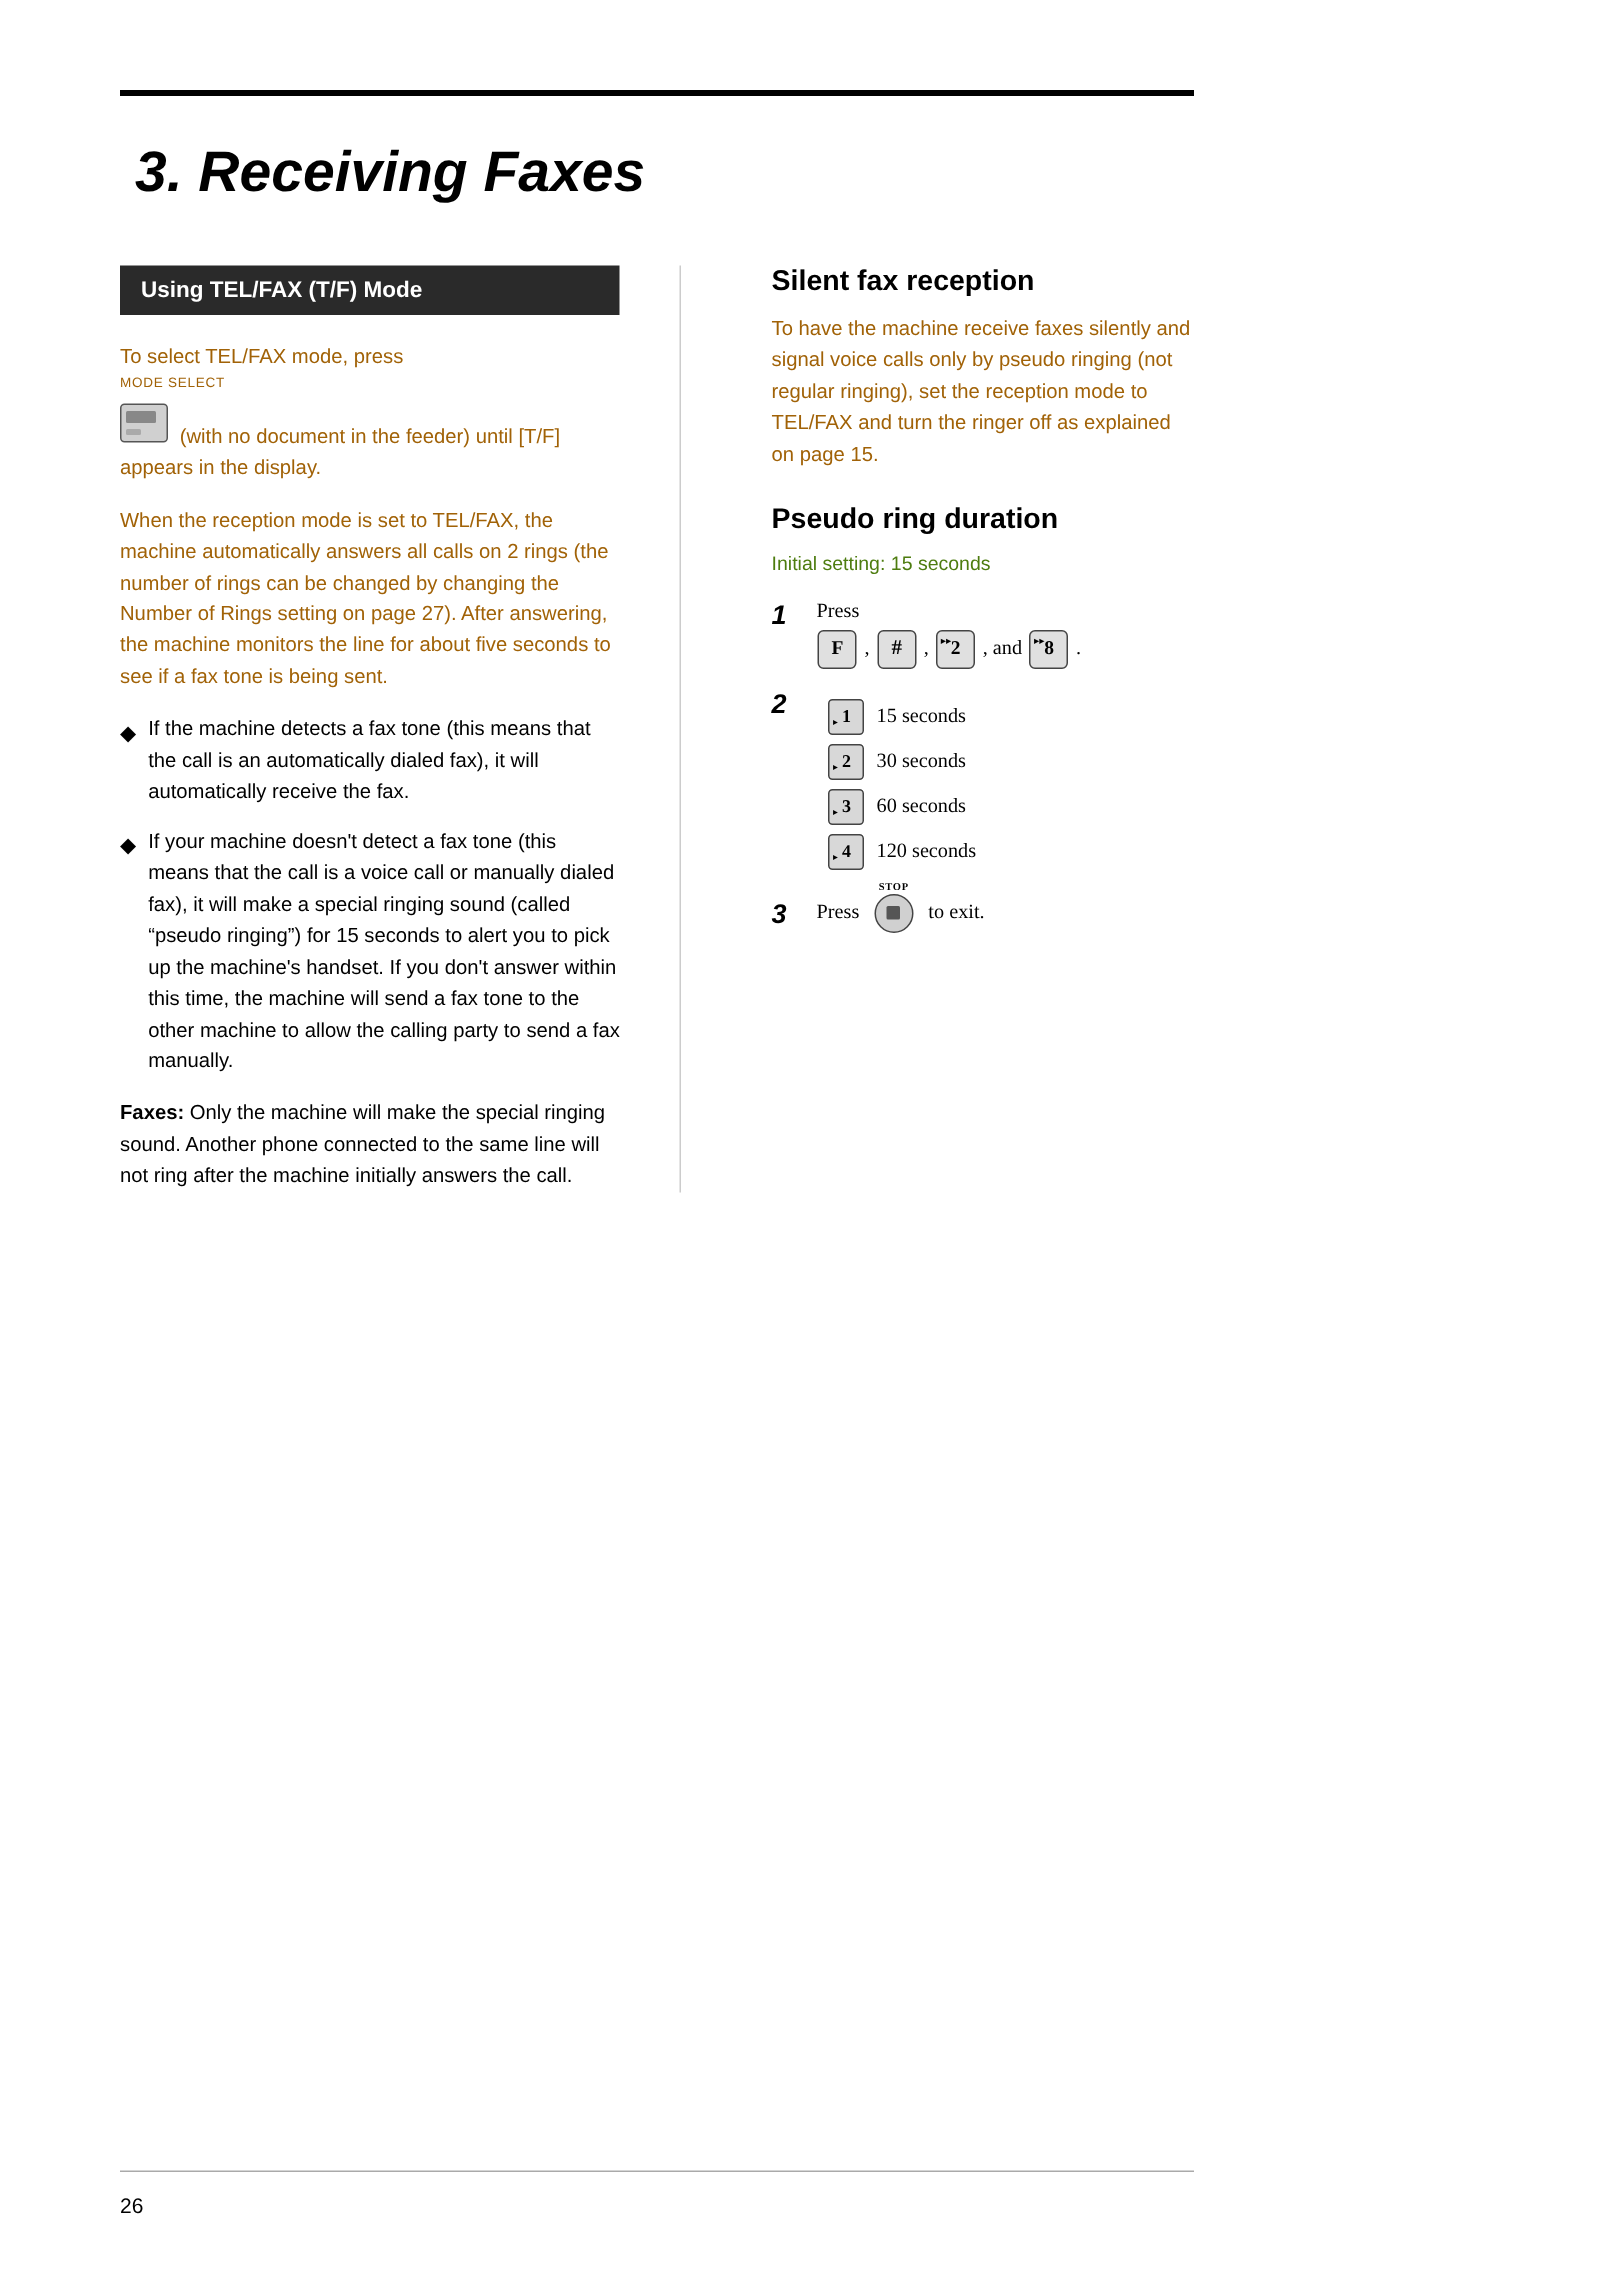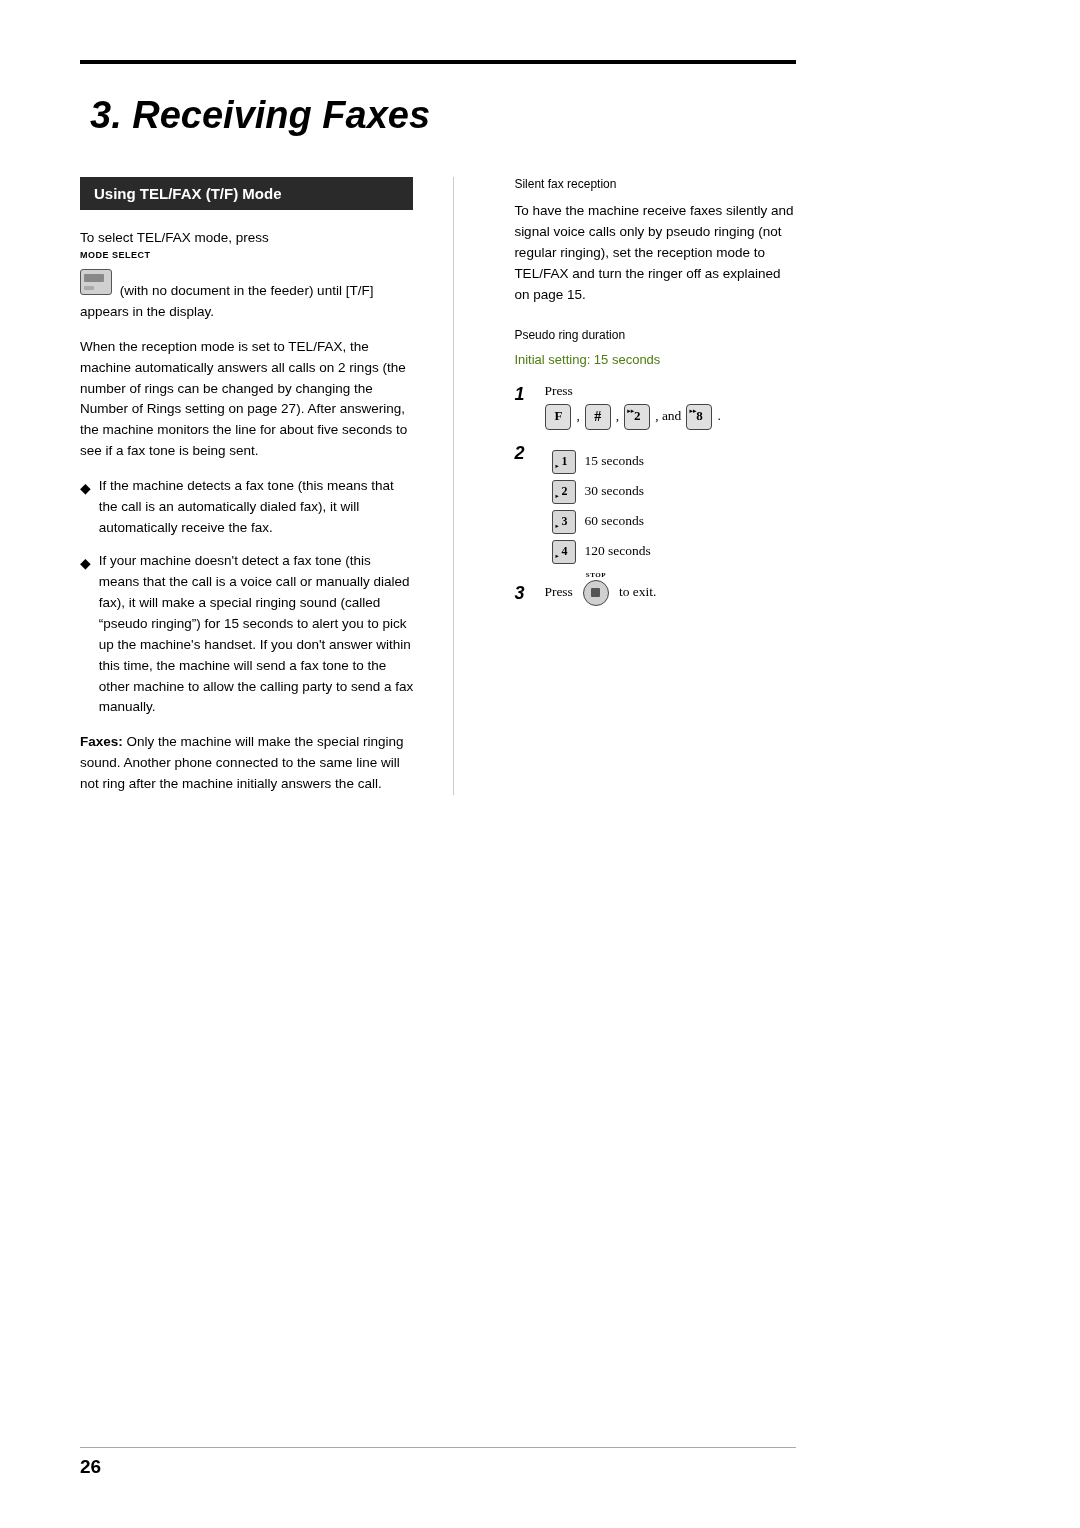--- a/index.html
+++ b/index.html
@@ -65,27 +65,27 @@
       margin-bottom: 18px;
       display: inline-block;
       width: 100%;
     }
 
     
     .body-text {
       font-size: 13.5px;
       line-height: 1.55;
       margin-bottom: 14px;
-      color: #000000;
+      color: #a16207;
     }
 
     
     .mode-select-label {
       font-size: 9px;
-      font-weight: bold;
+      font-weight: normal;
       letter-spacing: 0.5px;
       display: block;
       margin-bottom: 2px;
       text-transform: uppercase;
     }
 
     
     .fax-icon-container {
       display: inline-flex;
       align-items: center;
@@ -150,22 +150,22 @@
       line-height: 1.55;
       margin-top: 14px;
     }
 
     .note-bold {
       font-weight: bold;
     }
 
     
     .sub-heading {
-      font-size: 12px;
-      font-weight: normal;
+      font-size: 19px;
+      font-weight: bold;
       margin-bottom: 10px;
       margin-top: 22px;
     }
 
     .sub-heading:first-child {
       margin-top: 0;
     }
 
     
     .step-line {
@@ -255,22 +255,22 @@
       font-size: 13px;
       margin-bottom: 14px;
       color: #4d7c0f;
     }
 
     
     .page-number {
       position: absolute;
       bottom: 50px;
       left: 80px;
-      font-size: 19px;
-      font-weight: bold;
+      font-size: 14px;
+      font-weight: normal;
     }
 
     
     .bottom-divider {
       position: absolute;
       bottom: 80px;
       left: 80px;
       right: 80px;
       height: 1px;
       background: #aaa;

